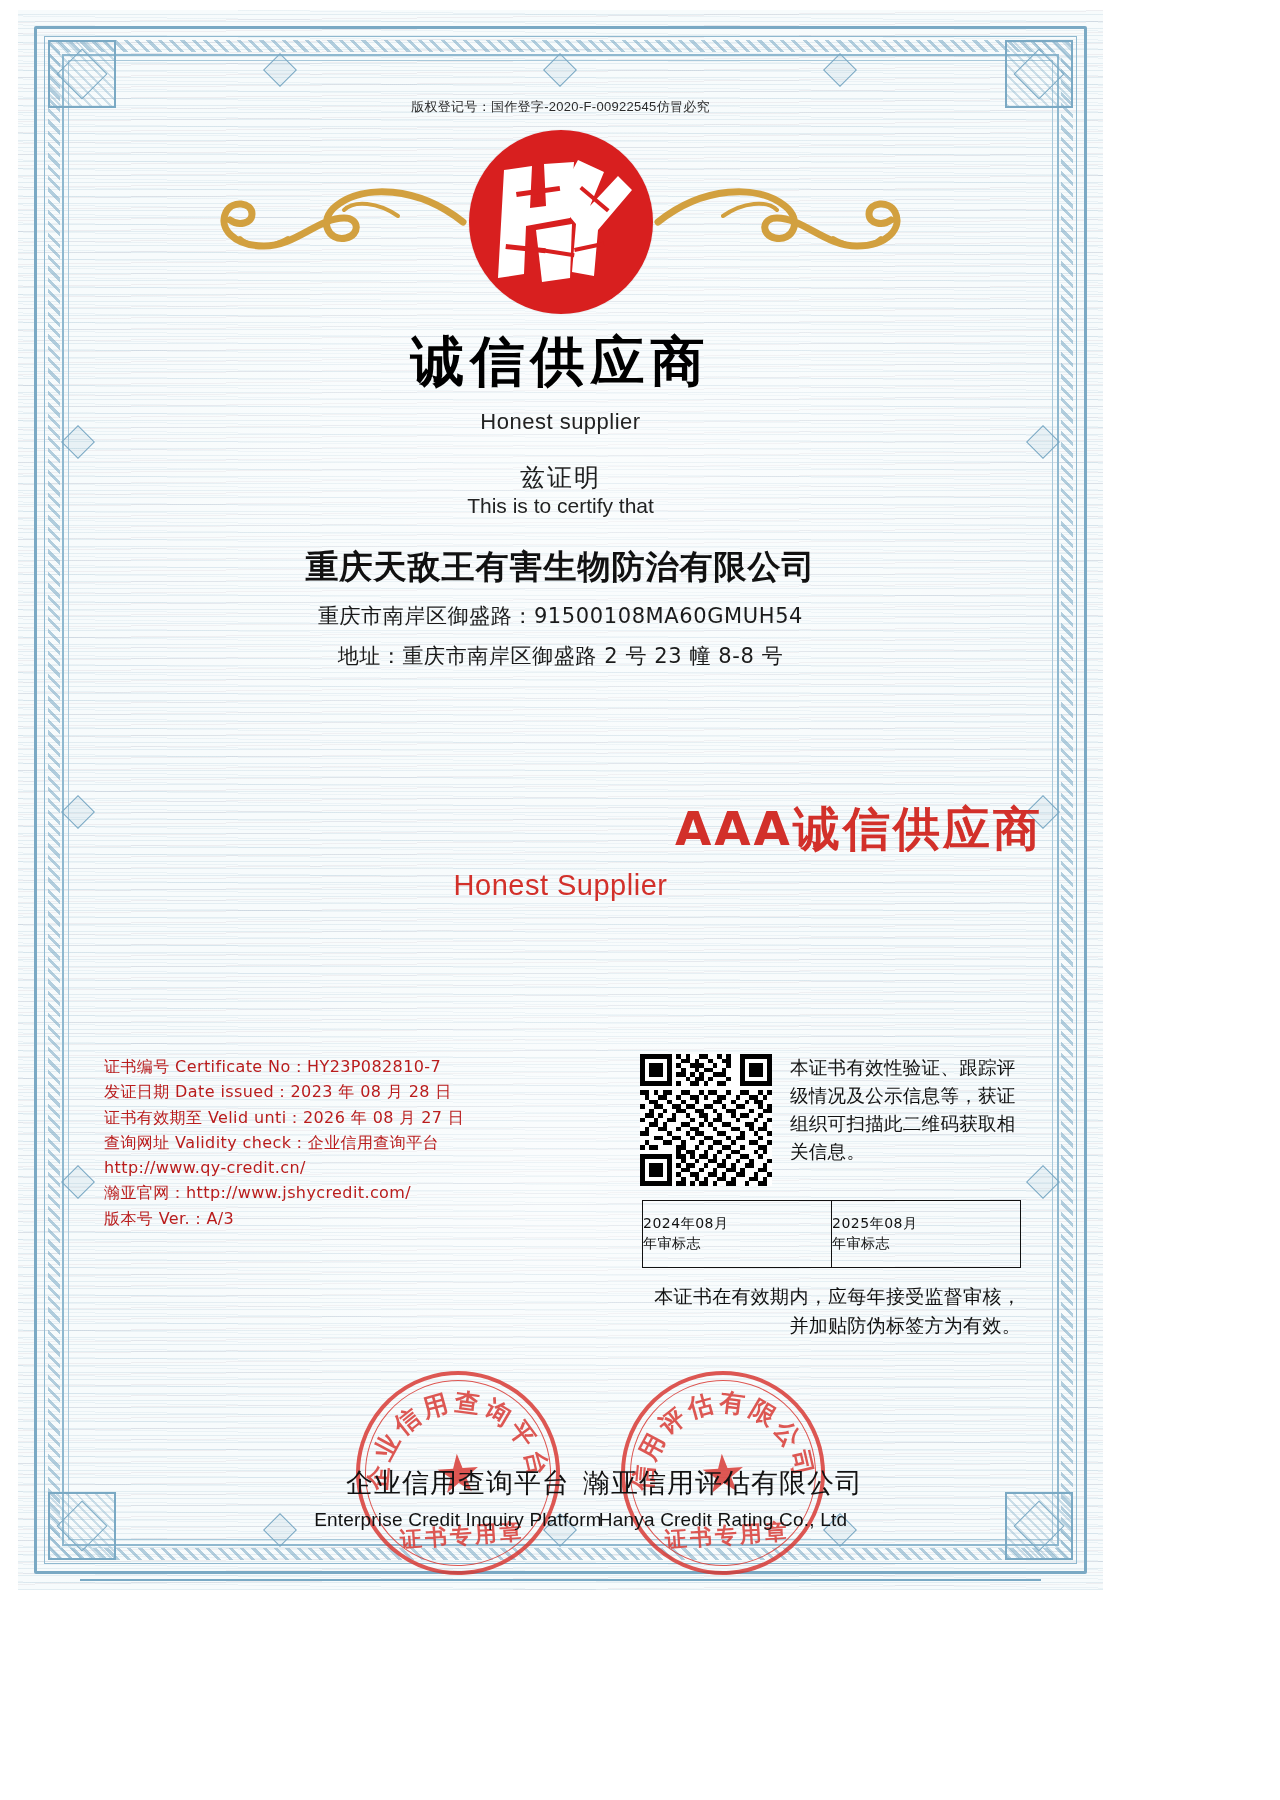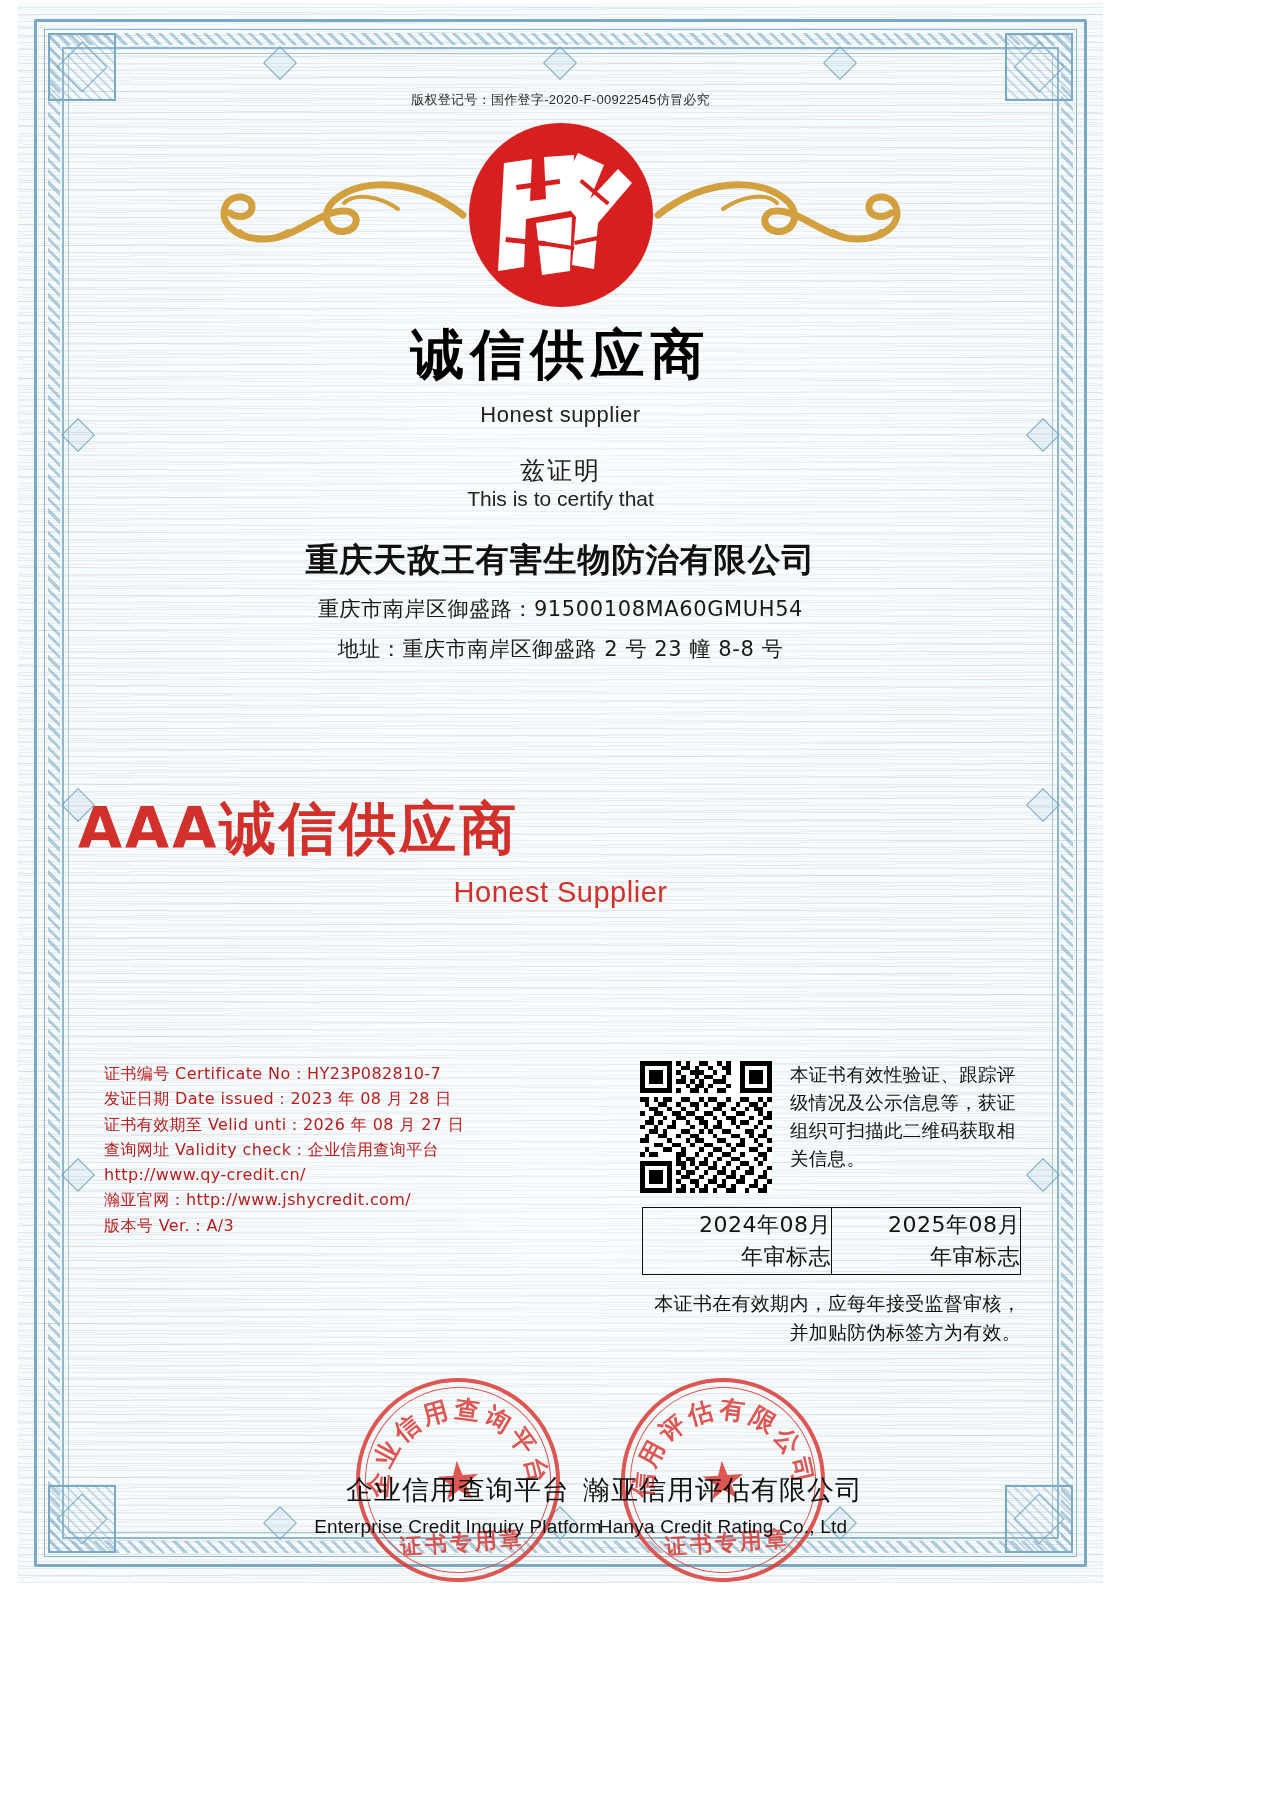--- a/index.html
+++ b/index.html
@@ -12,21 +12,21 @@
     height: 1800px;
     position: relative;
     font-family: "Liberation Sans", sans-serif;
     overflow: hidden;
   }
 
   
   .cert-page {
     position: absolute;
     left: 18px;
-    top: 3px;
+    top: 10px;
     width: 1085px;
     height: 1580px;
     background: #f7fbfc;
     overflow: hidden;
   }
 
   
   .guilloche {
     position: absolute;
     inset: 0;
@@ -227,22 +227,22 @@
   .company-meta {
     text-align: center;
     font-size: 21px;
     color: #1a1a1a;
     margin-top: 12px;
     letter-spacing: .6px;
     font-family: "DejaVu Sans", "Liberation Sans", sans-serif;
   }
 
   .award-cn {
-    text-align: left;
-    font-size: 57px;
+    text-align: right;
+    font-size: 47px;
     font-weight: 700;
     color: #d2302a;
     margin-top: 128px;
     letter-spacing: 3px;
     font-family: "DejaVu Sans", "Liberation Sans", sans-serif;
   }
   .award-en {
     text-align: center;
     font-size: 29px;
     color: #d2302a;
@@ -296,23 +296,23 @@
     gap: 0;
     margin-top: 14px;
     margin-left: 2px;
   }
   .stamp-box {
     width: 188px;
     height: 66px;
     border: 1.6px solid #111;
     display: flex;
     flex-direction: column;
-    align-items: flex-end;
+    align-items: flex-start;
     justify-content: center;
-    font-size: 22px;
+    font-size: 14px;
     color: #111;
     letter-spacing: .5px;
     font-family: "DejaVu Sans", "Liberation Sans", sans-serif;
   }
   .stamp-box + .stamp-box { border-left: none; }
   .stamp-box .l2 { margin-top: 2px; }
   .annual-note {
     margin-top: 14px;
     font-size: 19px;
     line-height: 1.55;

